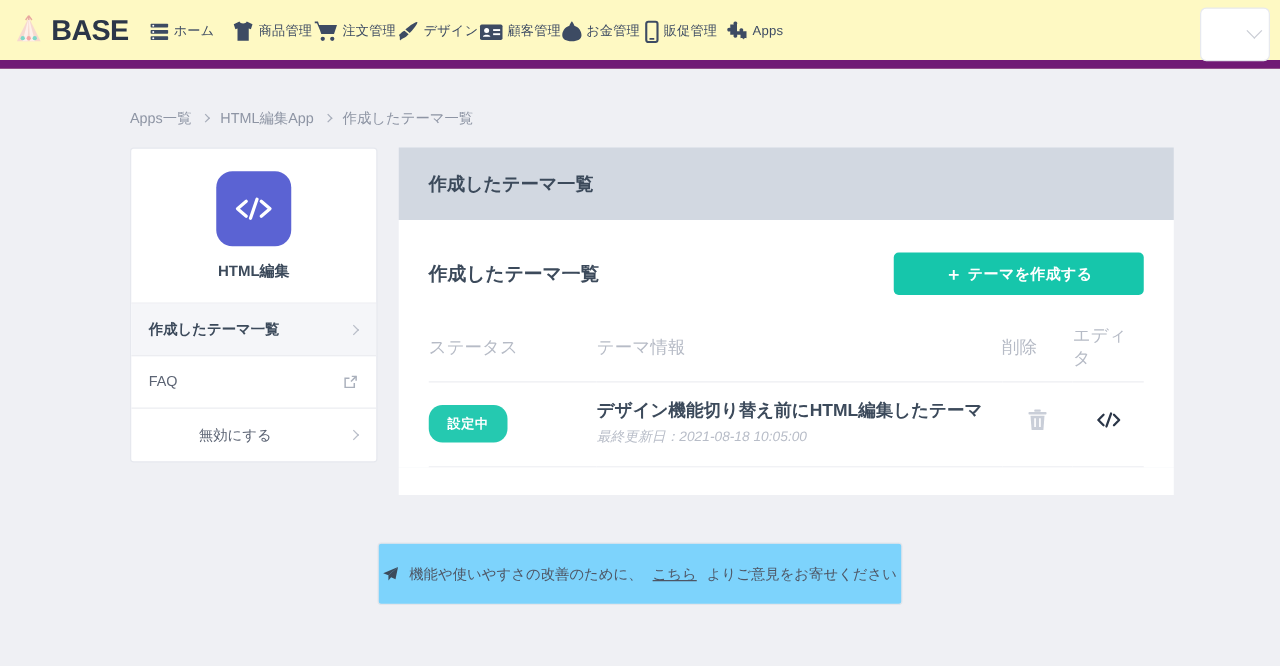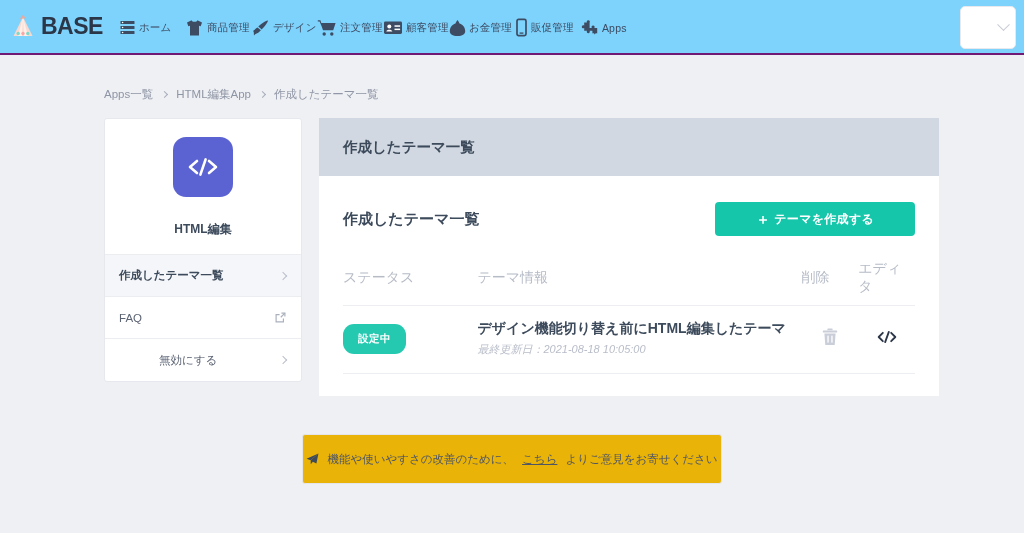--- a/index.html
+++ b/index.html
@@ -9,22 +9,22 @@
     background: #eff0f4;
     font-family: "Liberation Sans", "DejaVu Sans", sans-serif;
     color: #3c4a5b;
     overflow: hidden;
   }
 
   
   .navbar {
     position: relative;
     height: 55px;
-    background: #7dd3fc;
-    border-bottom: 2px solid #701a75;
+    background: #fef9c3;
+    border-bottom: 7px solid #701a75;
     display: flex;
     align-items: center;
     padding-left: 10px;
   }
   .logo {
     display: flex;
     align-items: center;
     gap: 5px;
     margin-right: 16px;
   }
@@ -104,21 +104,21 @@
     border: 1px solid #e6e8ee;
     border-radius: 3px;
     overflow: hidden;
     flex: 0 0 auto;
   }
   .app-head {
     padding: 18px 0 16px;
     display: flex;
     flex-direction: column;
     align-items: center;
-    gap: 24px;
+    gap: 12px;
     border-bottom: 1px solid #ecedf1;
   }
   .app-icon {
     width: 60px; height: 60px;
     background: #5b63d3;
     border-radius: 13px;
     display: flex; align-items: center; justify-content: center;
   }
   .app-icon svg { display:block; }
   .app-name { font-size: 12px; font-weight: bold; color: #3c4a5b; }
@@ -232,21 +232,21 @@
   .code-icon  { width: 20px; height: 16px; color: #2b3648; display:block; }
 
   .panel-foot { background: #fff; height: 22px; }
 
   
   .feedback-wrap { display: flex; justify-content: center; padding-top: 38px; }
   .feedback {
     width: 420px;
     height: 50px;
     border: 1px solid #e3e5ea;
-    background: #eab308;
+    background: #7dd3fc;
     border-radius: 3px;
     display: flex;
     align-items: center;
     justify-content: center;
     gap: 8px;
     font-size: 11.5px;
     color: #4e5665;
   }
   .plane-icon { width: 13px; height: 13px; color: #3c4a5b; display:block; }
   .feedback a { color: #4e5665; text-decoration: underline; cursor: pointer; }
@@ -289,37 +289,37 @@
       <span class="nav-icon">
         <svg width="19" height="18" viewBox="0 0 19 18" fill="currentColor">
           <path d="M6.6 1.2 L2 3.4 L3.3 7.3 L5 6.8 L5 16.5 L14 16.5 L14 6.8 L15.7 7.3 L17 3.4 L12.4 1.2 C12 3.2 7 3.2 6.6 1.2 Z"></path>
         </svg>
       </span>
       <span class="nav-label">商品管理</span>
     </div>
 
     <div class="nav-item">
       <span class="nav-icon">
-        <svg width="19" height="18" viewBox="0 0 19 18" fill="currentColor">
-          <path d="M16.8 1.6 C15.8 0.8 8.6 6 7.3 7.6 L10.8 10.4 C12.4 9.1 17.8 2.4 16.8 1.6 Z"></path>
-          <path d="M6.6 8.6 L9.9 11.3 L7.8 13.3 C6.8 14.3 4.4 14.6 3 16.4 C2.6 15.2 3.4 13.2 2.1 11.9 C4 10.8 4.6 9.2 6.6 8.6 Z"></path>
-        </svg>
-      </span>
-      <span class="nav-label">デザイン</span>
-    </div>
-
-    <div class="nav-item">
-      <span class="nav-icon">
         <svg width="20" height="18" viewBox="0 0 20 18" fill="currentColor">
           <path d="M0.8 1.2 L3.4 1.2 L4.3 4 L18.6 4 L16.2 11.2 L6 11.2 L4.9 8 L2.6 2.6 L0.8 2.6 Z"></path>
           <circle cx="7.2" cy="15" r="1.7"></circle>
           <circle cx="14.8" cy="15" r="1.7"></circle>
         </svg>
       </span>
       <span class="nav-label">注文管理</span>
+    </div>
+
+    <div class="nav-item">
+      <span class="nav-icon">
+        <svg width="19" height="18" viewBox="0 0 19 18" fill="currentColor">
+          <path d="M16.8 1.6 C15.8 0.8 8.6 6 7.3 7.6 L10.8 10.4 C12.4 9.1 17.8 2.4 16.8 1.6 Z"></path>
+          <path d="M6.6 8.6 L9.9 11.3 L7.8 13.3 C6.8 14.3 4.4 14.6 3 16.4 C2.6 15.2 3.4 13.2 2.1 11.9 C4 10.8 4.6 9.2 6.6 8.6 Z"></path>
+        </svg>
+      </span>
+      <span class="nav-label">デザイン</span>
     </div>
 
     <div class="nav-item">
       <span class="nav-icon">
         <svg width="20" height="17" viewBox="0 0 20 17" fill="currentColor">
           <rect x="1" y="2.5" width="18" height="12.5" rx="1.4"></rect>
           <circle cx="6.3" cy="7.4" r="2" fill="#fff"></circle>
           <path d="M3.3 12.4 C3.6 10.3 9 10.3 9.3 12.4 Z" fill="#fff"></path>
           <rect x="11.5" y="6.3" width="5.6" height="1.5" fill="#fff"></rect>
           <rect x="11.5" y="9.6" width="5.6" height="1.5" fill="#fff"></rect>

